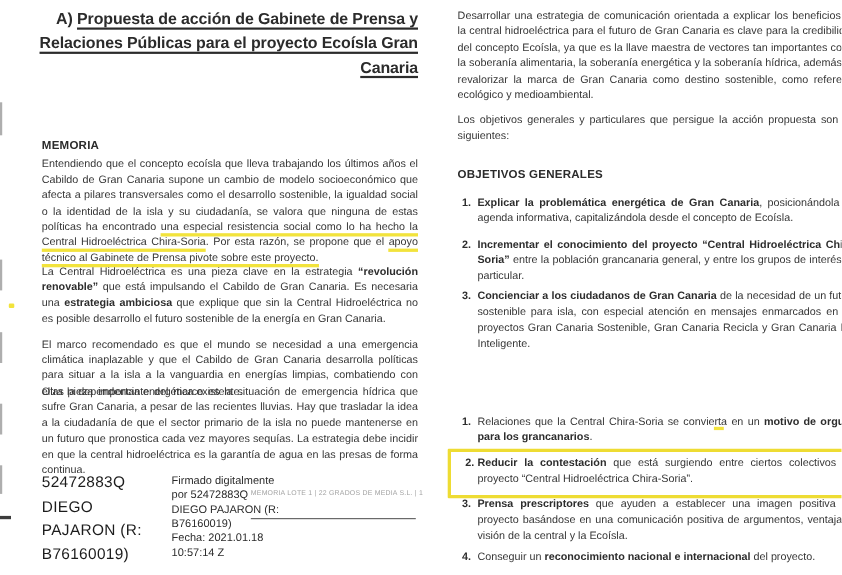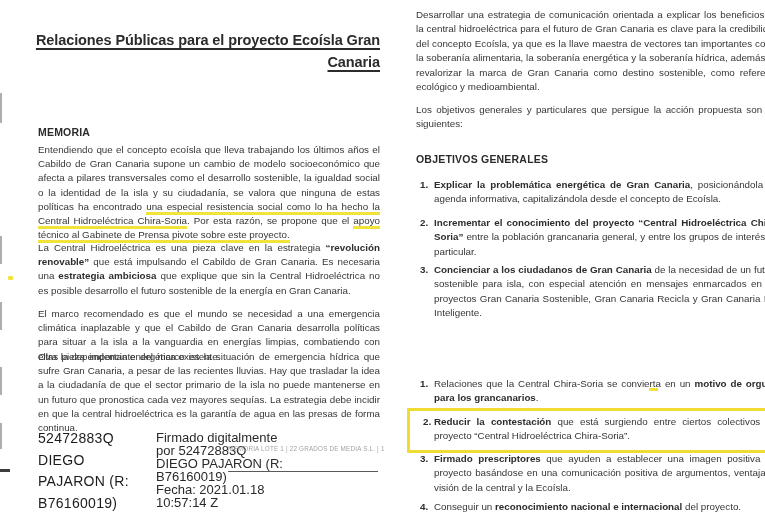--- a/index.html
+++ b/index.html
@@ -39,21 +39,21 @@
   .hl { border-bottom: 3.5px solid #f2e33c; }
 
   
   .sig-big {
     position: absolute; left: 0; top: 428px; width: 118px;
     font-size: 14px; line-height: 21.5px; color: #1c1c1c; letter-spacing: 0.3px;
     white-space: nowrap;
   }
   .sig-small {
     position: absolute; left: 118px; top: 431px; width: 115px;
-    font-size: 13px; line-height: 13px; color: #2a2a2a; white-space: nowrap;
+    font-size: 10px; line-height: 13px; color: #2a2a2a; white-space: nowrap;
   }
   .footer-note {
     position: absolute; left: 190px; top: 445px; width: 152px;
     font-size: 6.3px; color: #a3a3a3; letter-spacing: 0.2px; white-space: nowrap;
   }
   .footer-line {
     position: absolute; left: 190px; top: 471px; width: 150px; height: 0;
     border-top: 1.2px solid #5a5a5a;
   }
 
@@ -95,20 +95,21 @@
   .yellow-dash { position: absolute; left: 649px; top: 388px; width: 9px; height: 3px; background: #f2e33c; }
 </style>
 </head>
 <body>
 
 <div class="page">
 
   <div class="col-left">
 
     <div class="doc-title">
+      <div class="t-line t-line1"><span>A) </span><span class="u">Propuesta de acción de Gabinete de Prensa y</span></div>
       <div class="t-line t-line2"><span class="u">Relaciones Públicas para el proyecto Ecoísla Gran</span></div>
       <div class="t-line t-line3"><span class="u">Canaria</span></div>
     </div>
 
     <div class="heading ctx-heading">MEMORIA</div>
 
     <p class="body-p p1"><span>Entendiendo que el concepto ecoísla que lleva trabajando los últimos años el Cabildo de Gran Canaria supone un cambio de modelo socioeconómico que afecta a pilares transversales como el desarrollo sostenible, la igualdad social o la identidad de la isla y su ciudadanía, se valora que ninguna de estas políticas ha encontrado </span><span class="hl">una especial resistencia social como lo ha hecho la Central Hidroeléctrica Chira-Soria</span><span>. Por esta razón, se propone que el </span><span class="hl">apoyo técnico al Gabinete de Prensa pivote sobre este proyecto.</span></p>
 
     <p class="body-p p2"><span>La Central Hidroeléctrica es una pieza clave en la estrategia </span><b>“revolución renovable”</b><span> que está impulsando el Cabildo de Gran Canaria. Es necesaria una </span><b>estrategia ambiciosa</b><span> que explique que sin la Central Hidroeléctrica no es posible desarrollo el futuro sostenible de la energía en Gran Canaria.</span></p>
 
@@ -162,21 +163,21 @@
       <div class="li-text"><span>Relaciones que la Central Chira-Soria se convierta en un </span><b>motivo de orgullo para los grancanarios</b><span>.</span></div>
     </div>
 
     <div class="hl-box">
       <span class="num">2.</span>
       <div class="li-text"><span></span><b>Reducir la contestación</b><span> que está surgiendo entre ciertos colectivos al proyecto “Central Hidroeléctrica Chira-Soria”.</span></div>
     </div>
 
     <div class="obj-item q3">
       <span class="num">3.</span>
-      <div class="li-text"><span></span><b>Firmado prescriptores</b><span> que ayuden a establecer una imagen positiva del proyecto basándose en una comunicación positiva de argumentos, ventajas y visión de la central y la Ecoísla.</span></div>
+      <div class="li-text"><span></span><b>Prensa prescriptores</b><span> que ayuden a establecer una imagen positiva del proyecto basándose en una comunicación positiva de argumentos, ventajas y visión de la central y la Ecoísla.</span></div>
     </div>
 
     <div class="obj-item q4">
       <span class="num">4.</span>
       <div class="li-text"><span>Conseguir un </span><b>reconocimiento nacional e internacional</b><span> del proyecto.</span></div>
     </div>
   </div>
 
   <div class="edge-seg es1"></div>
   <div class="edge-seg es2"></div>

